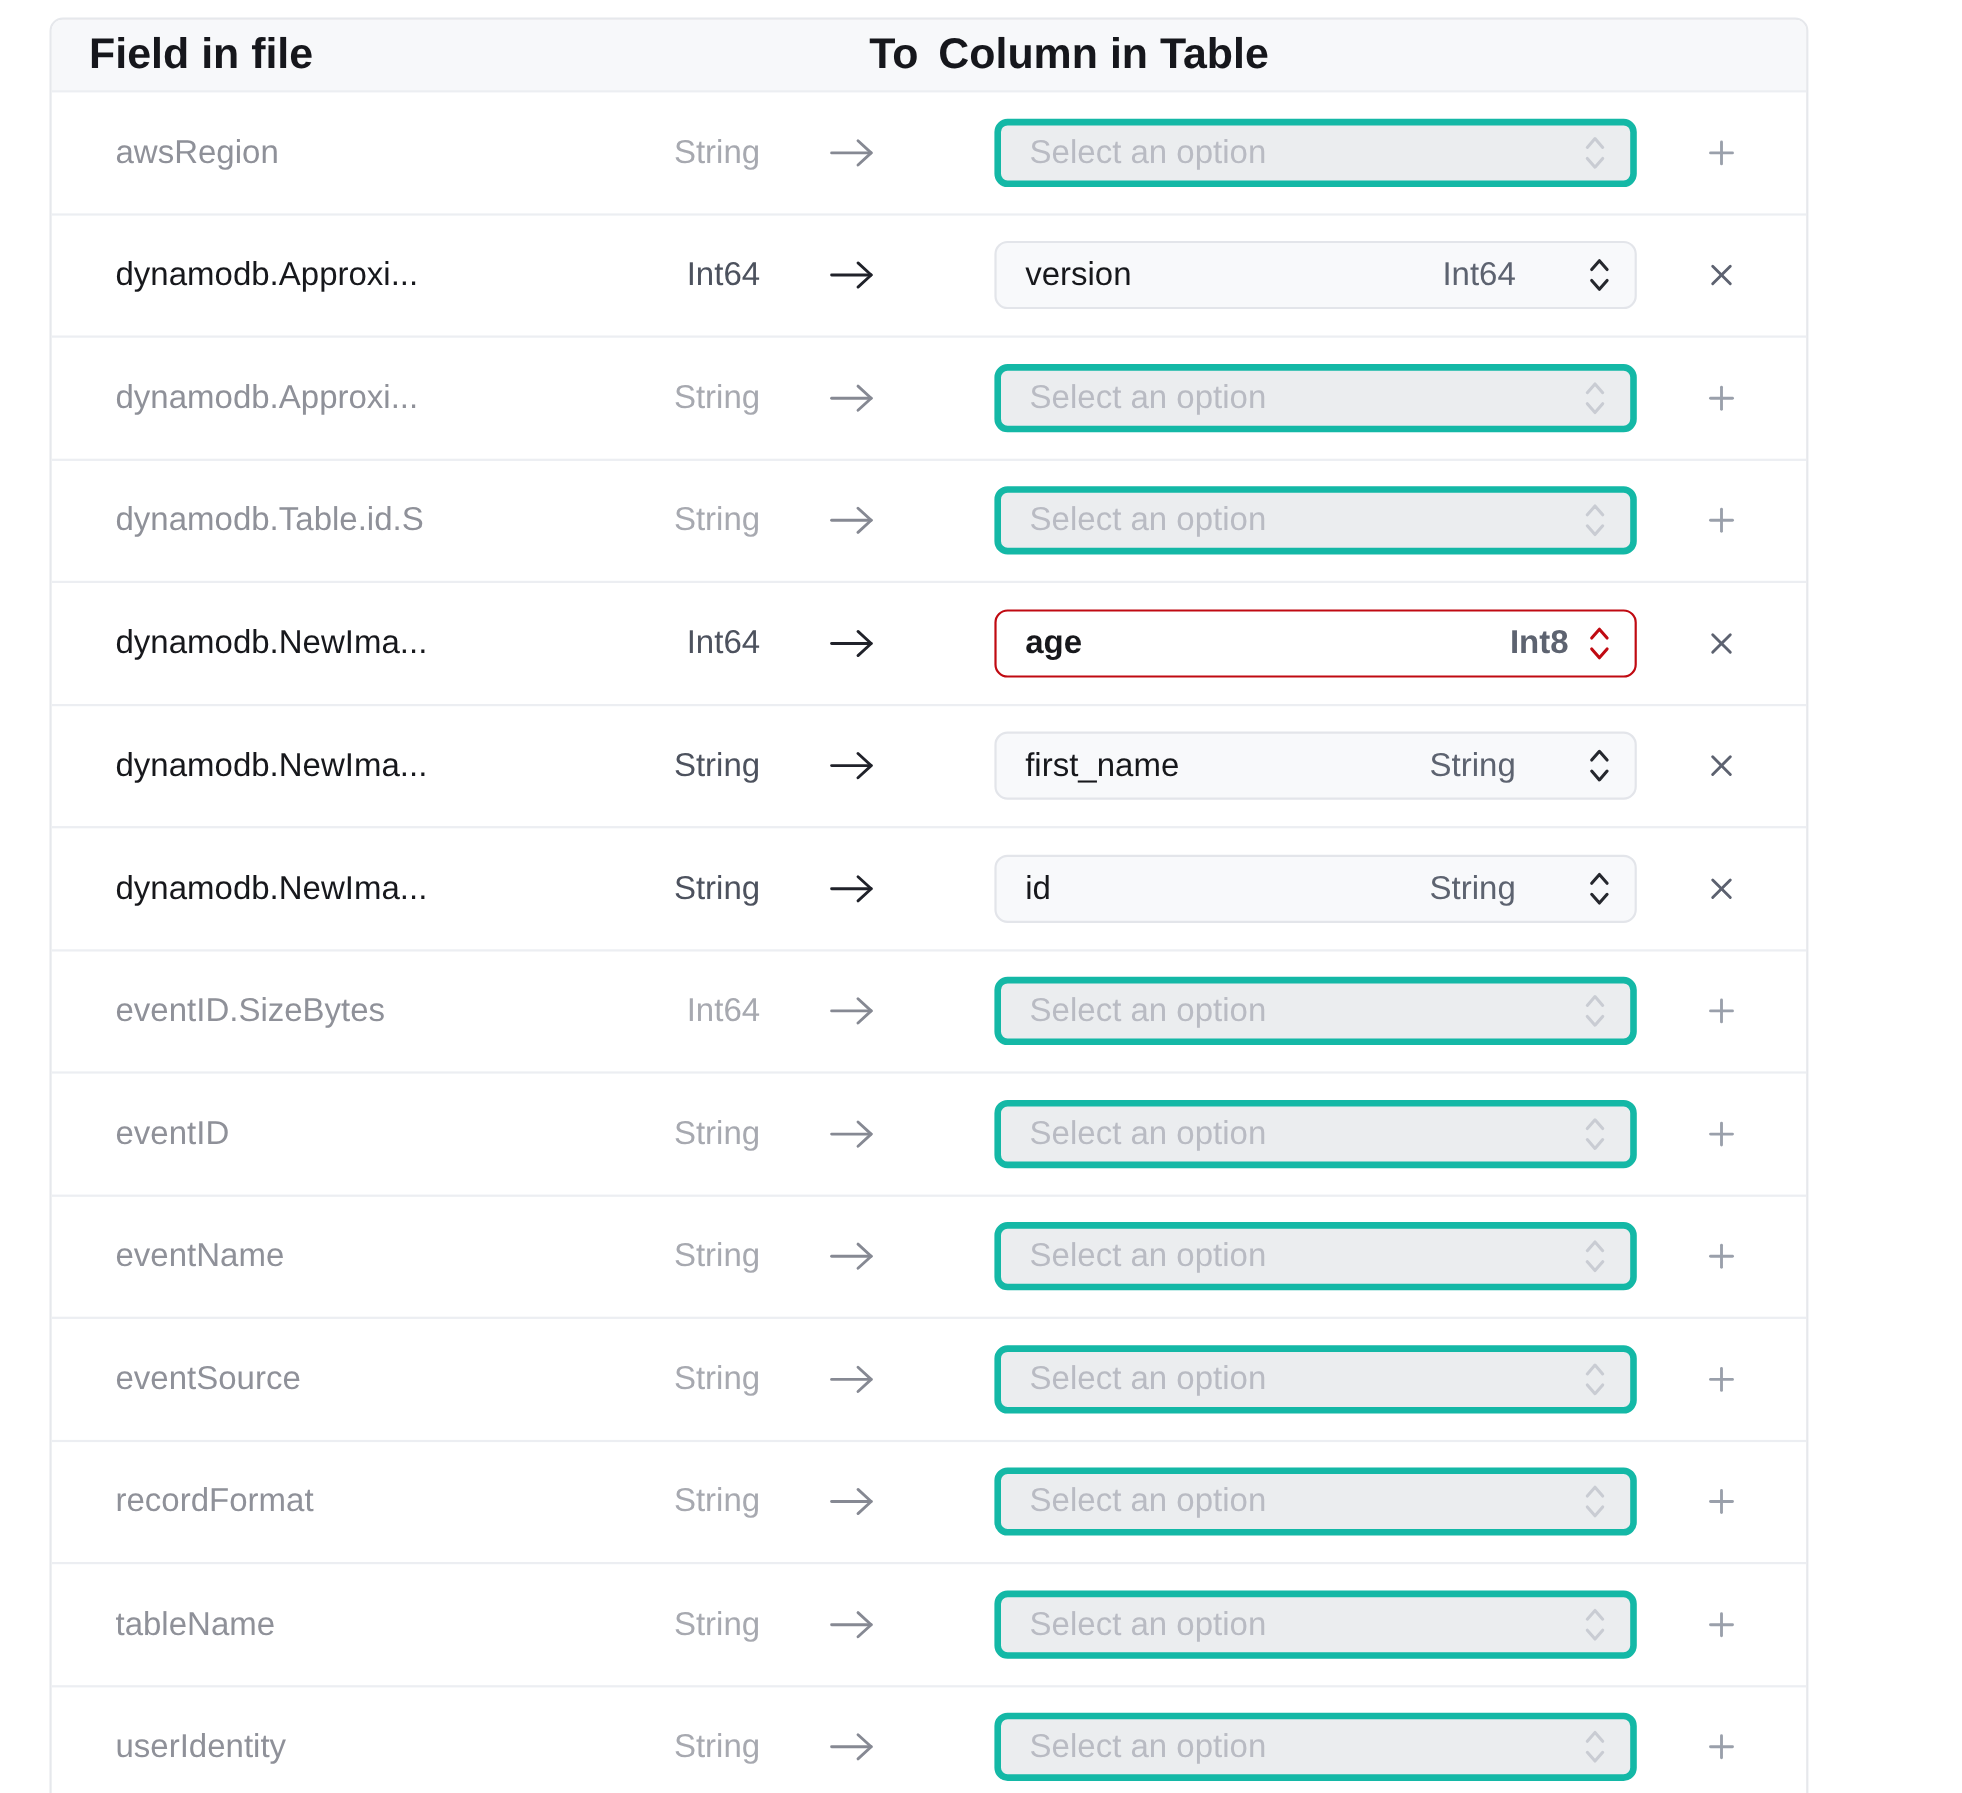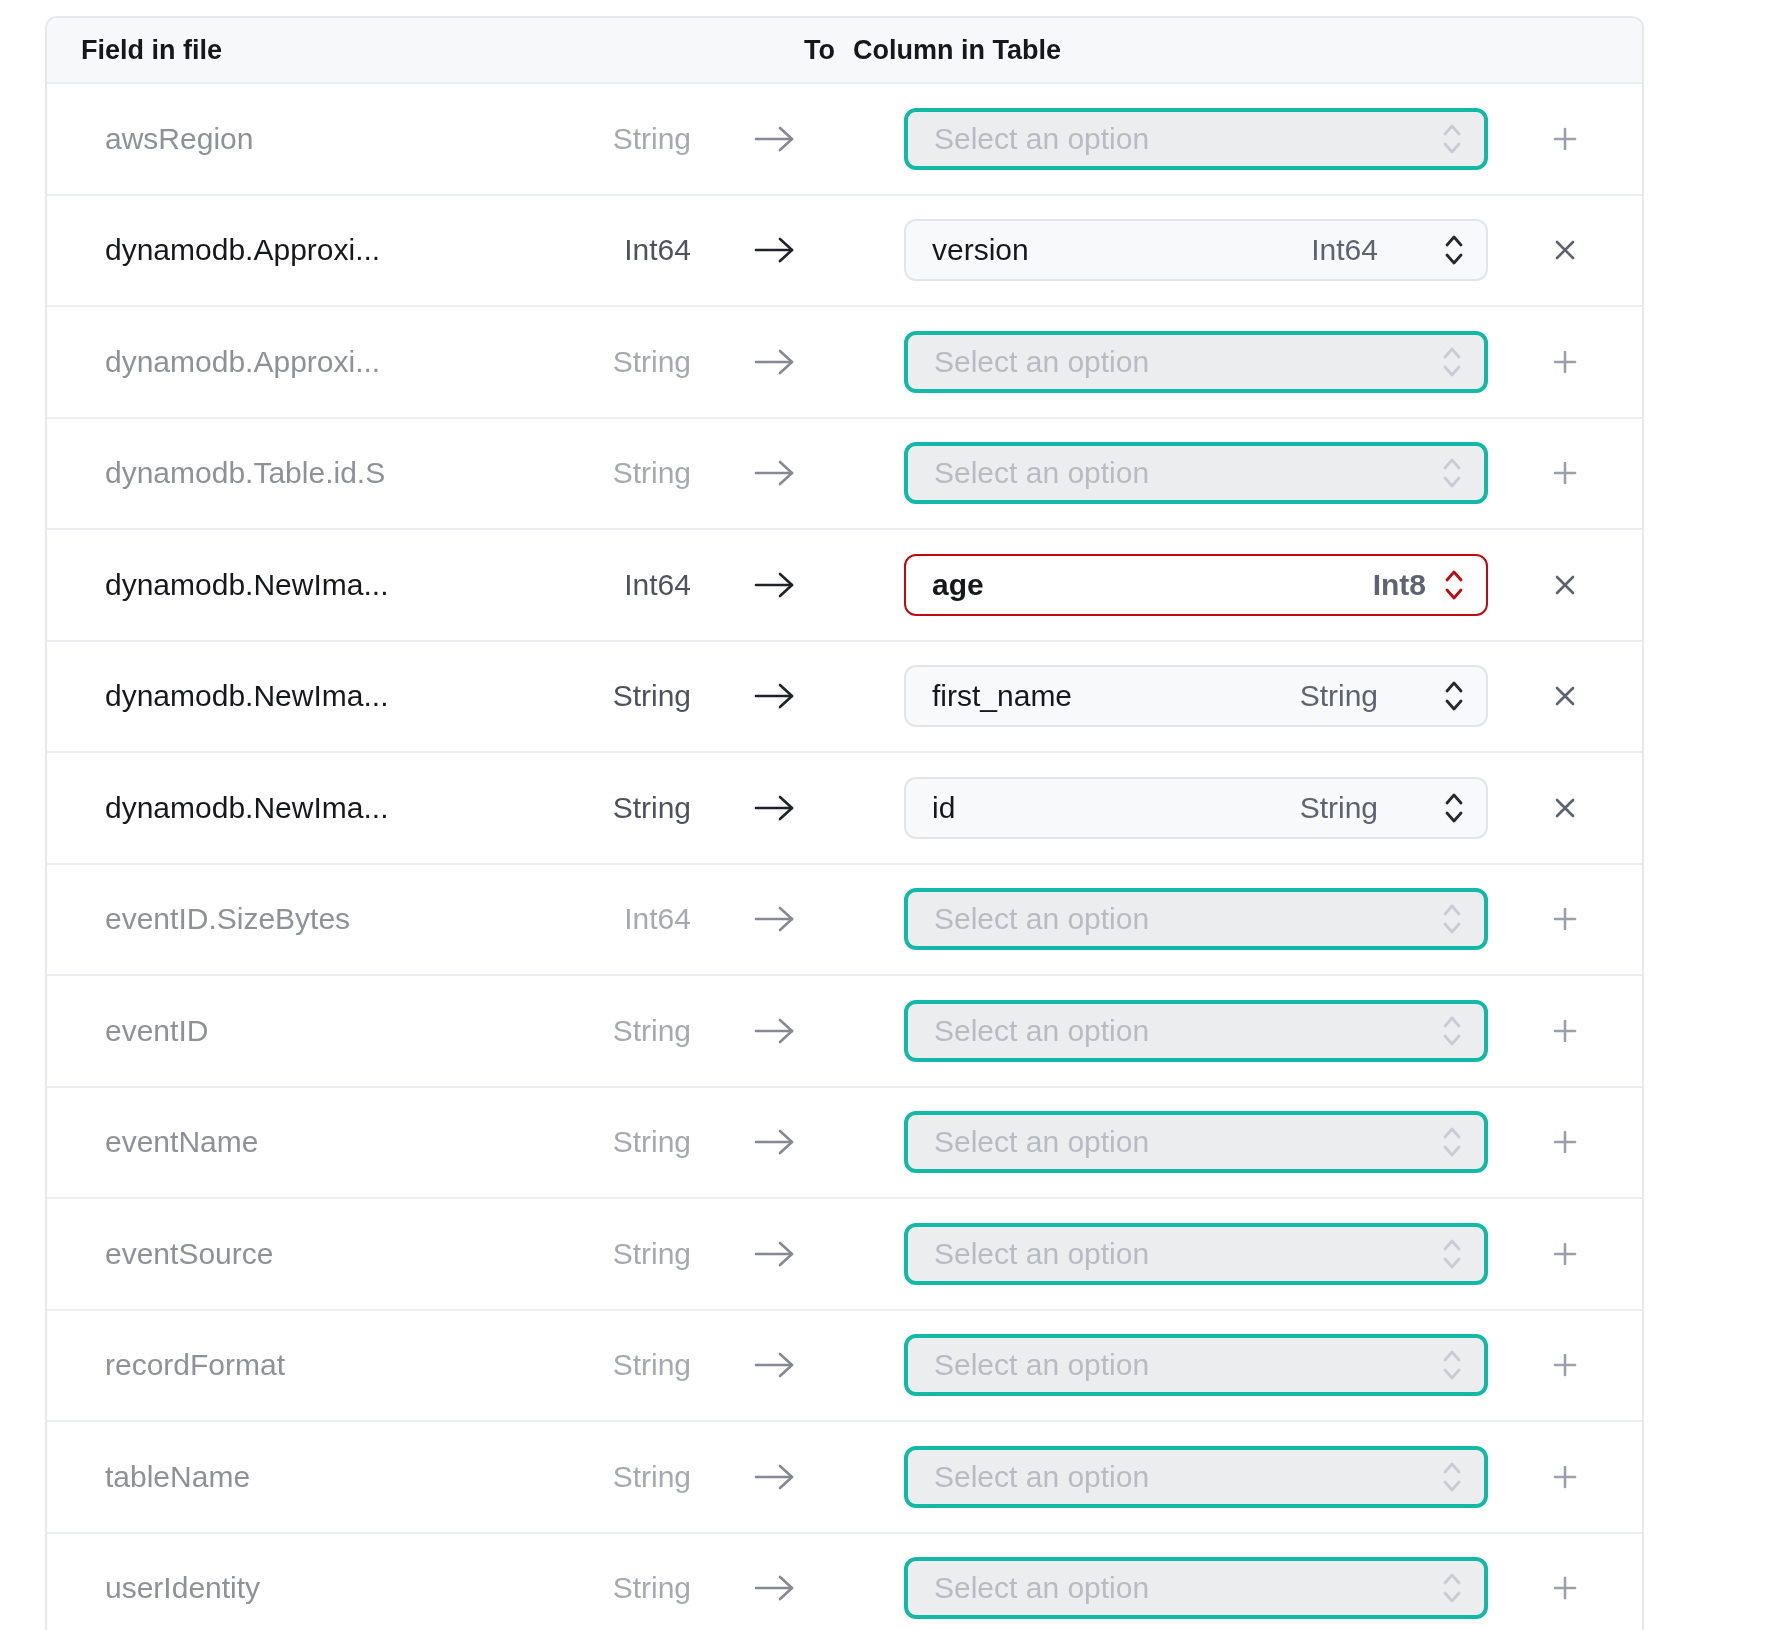--- a/index.html
+++ b/index.html
@@ -18,21 +18,21 @@
     background: #ffffff;
     border: 2px solid #e6e8ec;
     border-radius: 12px;
     overflow: hidden;
   }
   .header-row {
     height: 64px;
     background: #f7f8fa;
     display: flex;
     align-items: center;
-    font-size: 27px;
+    font-size: 39px;
     font-weight: 600;
     color: #16171c;
   }
   .row {
     height: 109.5px;
     display: flex;
     align-items: center;
     border-top: 2px solid #eceef2;
     background: #ffffff;
     font-size: 30px;
@@ -80,21 +80,21 @@
     height: 62px;
     box-sizing: border-box;
     border-radius: 12px;
     display: flex;
     align-items: center;
     padding: 0 20px 0 26px;
     font-size: 30px;
   }
   .select--disabled {
     background: #ebedef;
-    border: 4px solid #14b8a6;
+    border: 6px solid #14b8a6;
     color: #b9bbc3;
     gap: 32px;
   }
   .select--disabled .unfold { color: #c9ccd3; }
   .select--filled {
     background: #f8f9fb;
     border: 2px solid #e3e5ea;
     color: #17181c;
     gap: 48px;
   }

